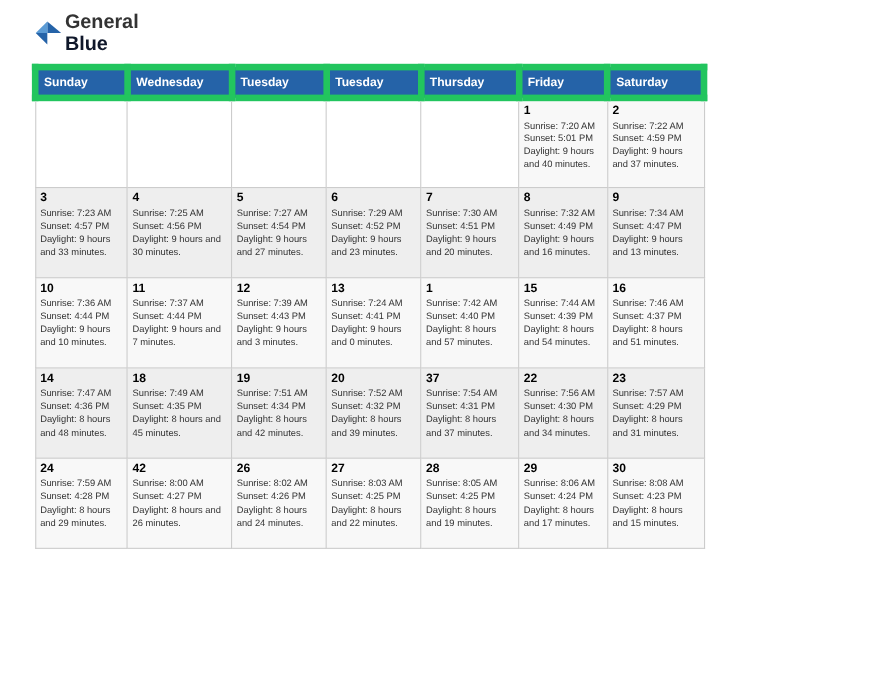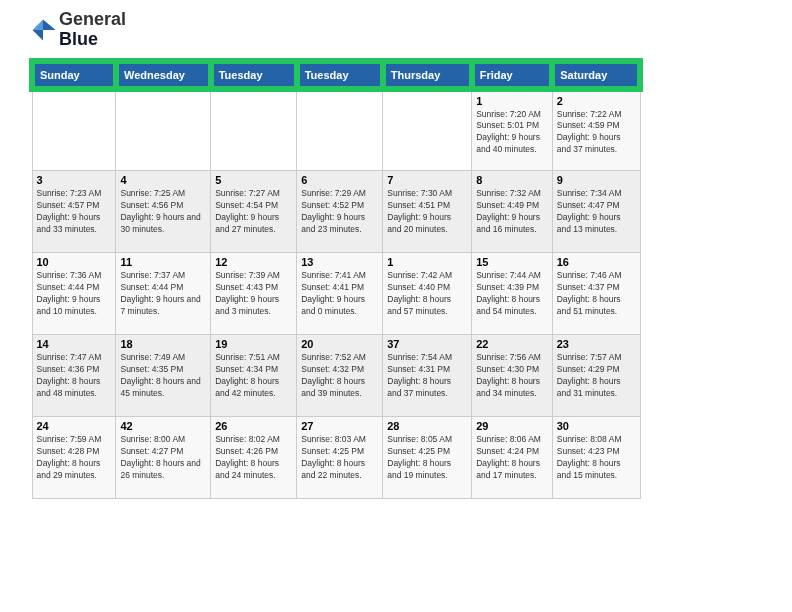--- a/index.html
+++ b/index.html
@@ -199,21 +199,21 @@
 Daylight: 9 hours and 7 minutes.</div>
           </td>
           <td>
             <div class="day-number">12</div>
             <div class="day-info">Sunrise: 7:39 AM
 Sunset: 4:43 PM
 Daylight: 9 hours and 3 minutes.</div>
           </td>
           <td>
             <div class="day-number">13</div>
-            <div class="day-info">Sunrise: 7:41 AM
+            <div class="day-info">Sunrise: 7:24 AM
 Sunset: 4:41 PM
 Daylight: 9 hours and 0 minutes.</div>
           </td>
           <td>
             <div class="day-number">1</div>
             <div class="day-info">Sunrise: 7:42 AM
 Sunset: 4:40 PM
 Daylight: 8 hours and 57 minutes.</div>
           </td>
           <td>

